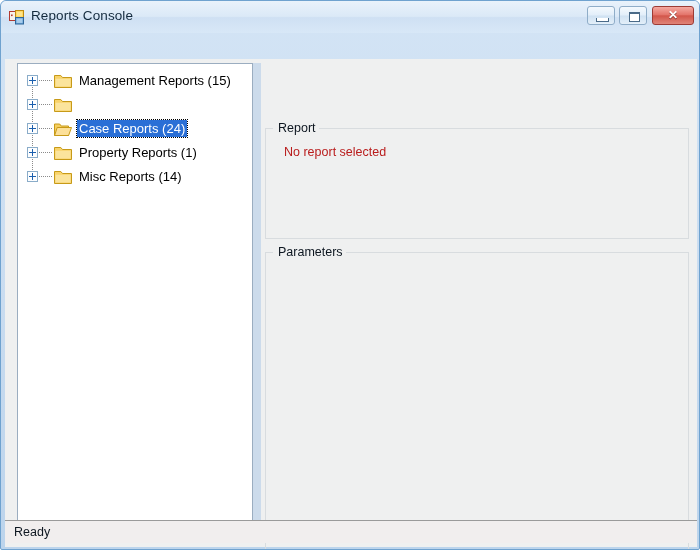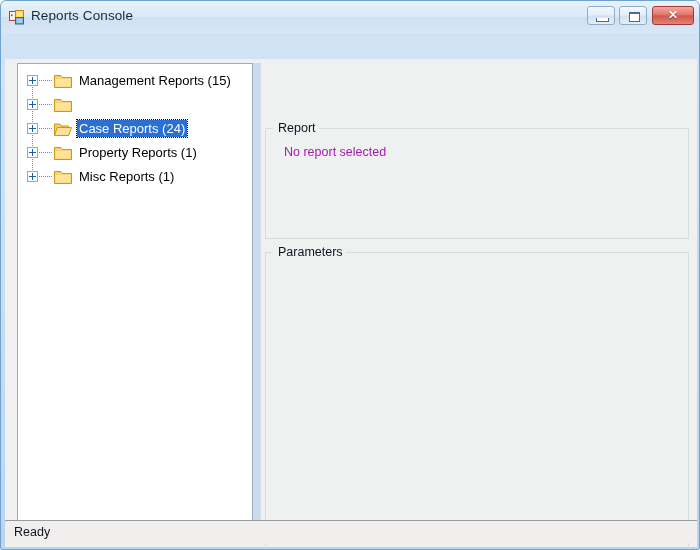--- a/index.html
+++ b/index.html
@@ -272,21 +272,21 @@
   #gb-report .gb-top-right { left: 53px; right: 0; }
   #gb-params {
     left: 260px; top: 186px;
     width: 424px; height: 312px;
   }
   #gb-params .gb-top-right { left: 78px; right: 0; }
   #report-empty-text {
     position: absolute;
     left: 19px; top: 24px;
     font-size: 12.5px;
-    color: #a21caf;
+    color: #b91c1c;
     white-space: nowrap;
   }
 
   
   #statusbar {
     position: absolute;
     left: 4px; top: 519px;
     width: 692px;
     height: 23px;
     box-sizing: border-box;
@@ -373,21 +373,21 @@
             <span class="node-label">Property Reports (1)</span>
           </div>
           <div class="tree-node">
             <span class="vline last"></span>
             <span class="hline"></span>
             <span class="toggle"></span>
             <span class="folder"><svg viewBox="0 0 18 15">
                 <path d="M0.5 2.5 L0.5 14.5 L17.5 14.5 L17.5 4.5 L8.5 4.5 L6.8 2.5 Z" fill="#f8d36b" stroke="#c79a18"></path>
                 <path d="M1.5 5.8 L16.5 5.8 L16.5 13.5 L1.5 13.5 Z" fill="#fbe49c" stroke="none"></path>
               </svg></span>
-            <span class="node-label">Misc Reports (1)</span>
+            <span class="node-label">Misc Reports (14)</span>
           </div>
         </div>
     </div>
 
     <div id="splitter"></div>
 
     <div class="groupbox" id="gb-report">
       <div class="gb-frame"></div>
       <div class="gb-top-left"></div>
       <div class="gb-top-right"></div>

